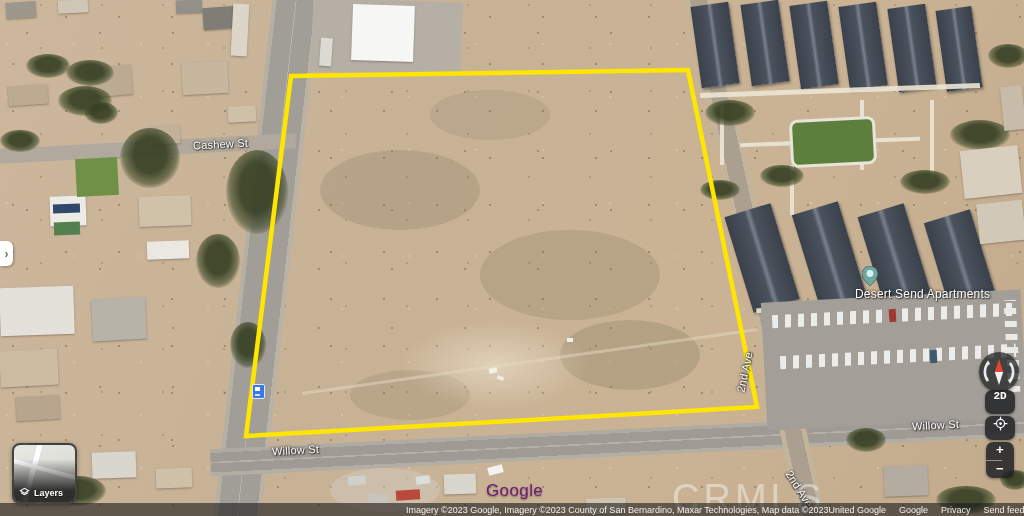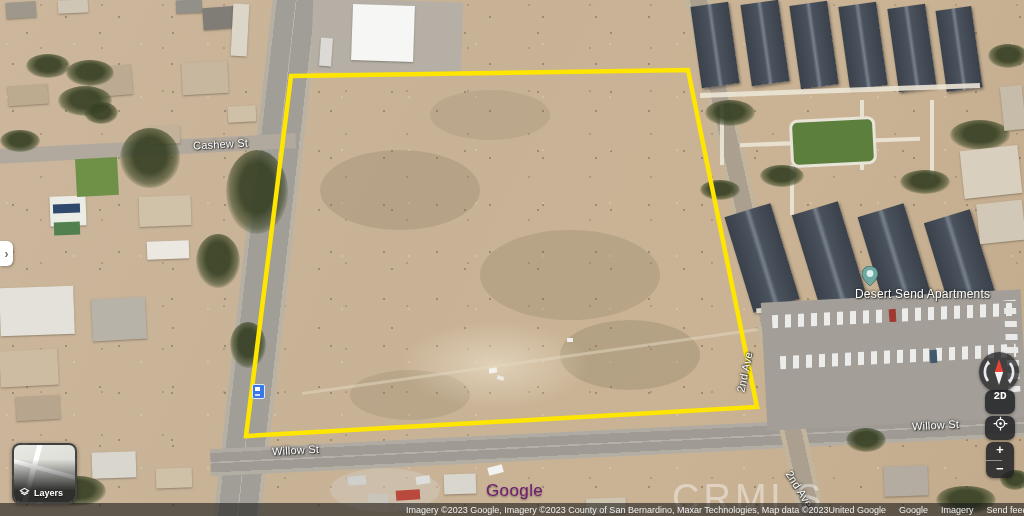--- a/index.html
+++ b/index.html
@@ -268,19 +268,19 @@
 
   
   <div id="google-logo">Google</div>
 
   
   <div id="attribution">
     <span class="credit">Imagery ©2023 Google, Imagery ©2023 County of San Bernardino, Maxar Technologies, Map data ©2023</span>
     <span class="links">
       <span>United Google</span>
       <span>Google</span>
-      <span>Imagery</span>
+      <span>Privacy</span>
       <span>Send feedback</span>
     </span>
 
   </div>
 
 </div>
 
 </body></html>

